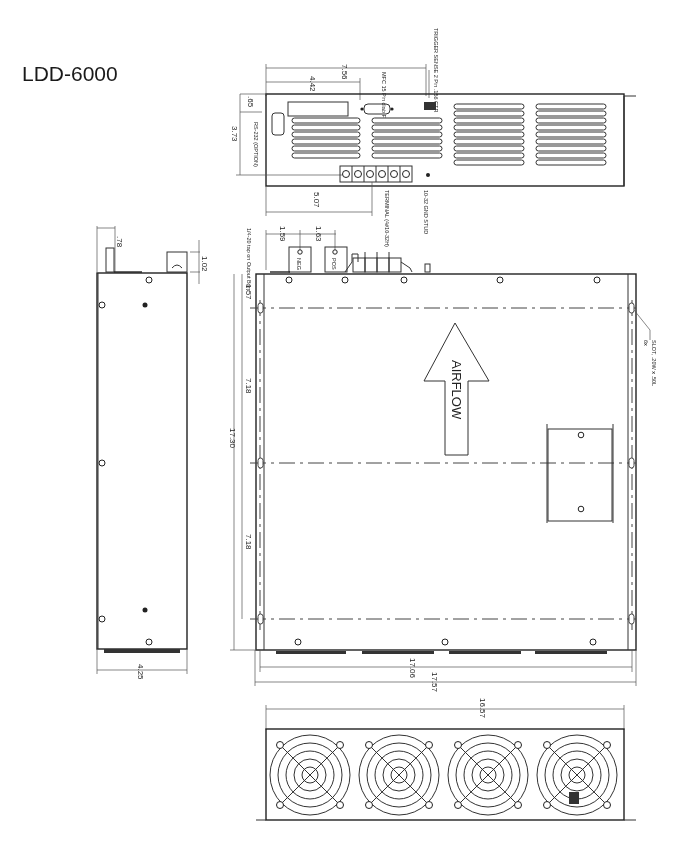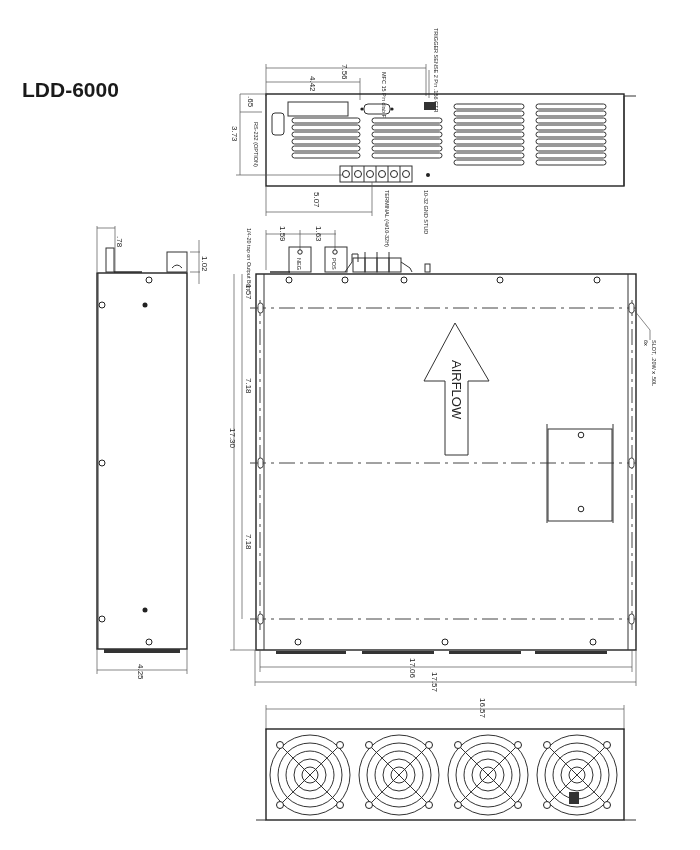--- a/index.html
+++ b/index.html
@@ -1,17 +1,17 @@
 <!DOCTYPE html>
 <html><head>
 <meta charset="utf-8">
 <style>
   html,body{margin:0;padding:0;background:#fff;}
   body{width:700px;height:850px;position:relative;overflow:hidden;font-family:"Liberation Sans",sans-serif;}
-  #title{position:absolute;left:22px;top:78px;font-weight:bold;font-size:21px;color:#1a1a1a;font-family:"Liberation Sans",sans-serif;}
+  #title{position:absolute;left:22px;top:62px;font-weight:normal;font-size:21px;color:#1a1a1a;font-family:"Liberation Sans",sans-serif;}
   svg{position:absolute;left:0;top:0;}
   .ln{stroke:#333;stroke-width:1;fill:none;}
   .thk{stroke:#222;stroke-width:1.4;fill:none;}
   .dim{stroke:#555;stroke-width:0.7;fill:none;}
   .dash{stroke:#444;stroke-width:1;fill:none;stroke-dasharray:16 5 3 5;}
   .txt{font-family:"Liberation Sans",sans-serif;font-size:8px;fill:#222;}
   .stxt{font-family:"Liberation Sans",sans-serif;font-size:5.5px;fill:#222;}
   .air{font-family:"Liberation Sans",sans-serif;font-size:13px;fill:#222;}
   .scr{fill:#fff;stroke:#222;stroke-width:1;}
   .dot{fill:#222;}

